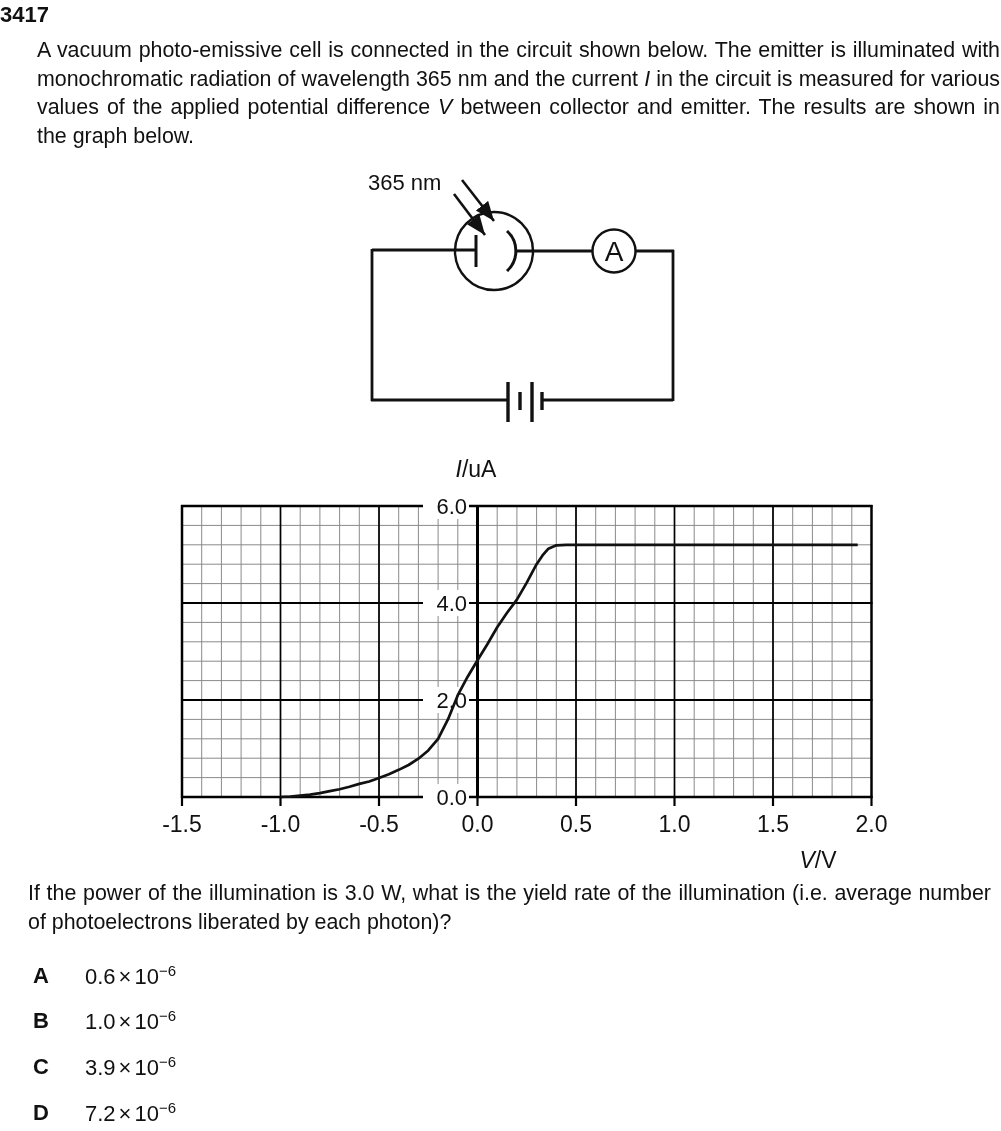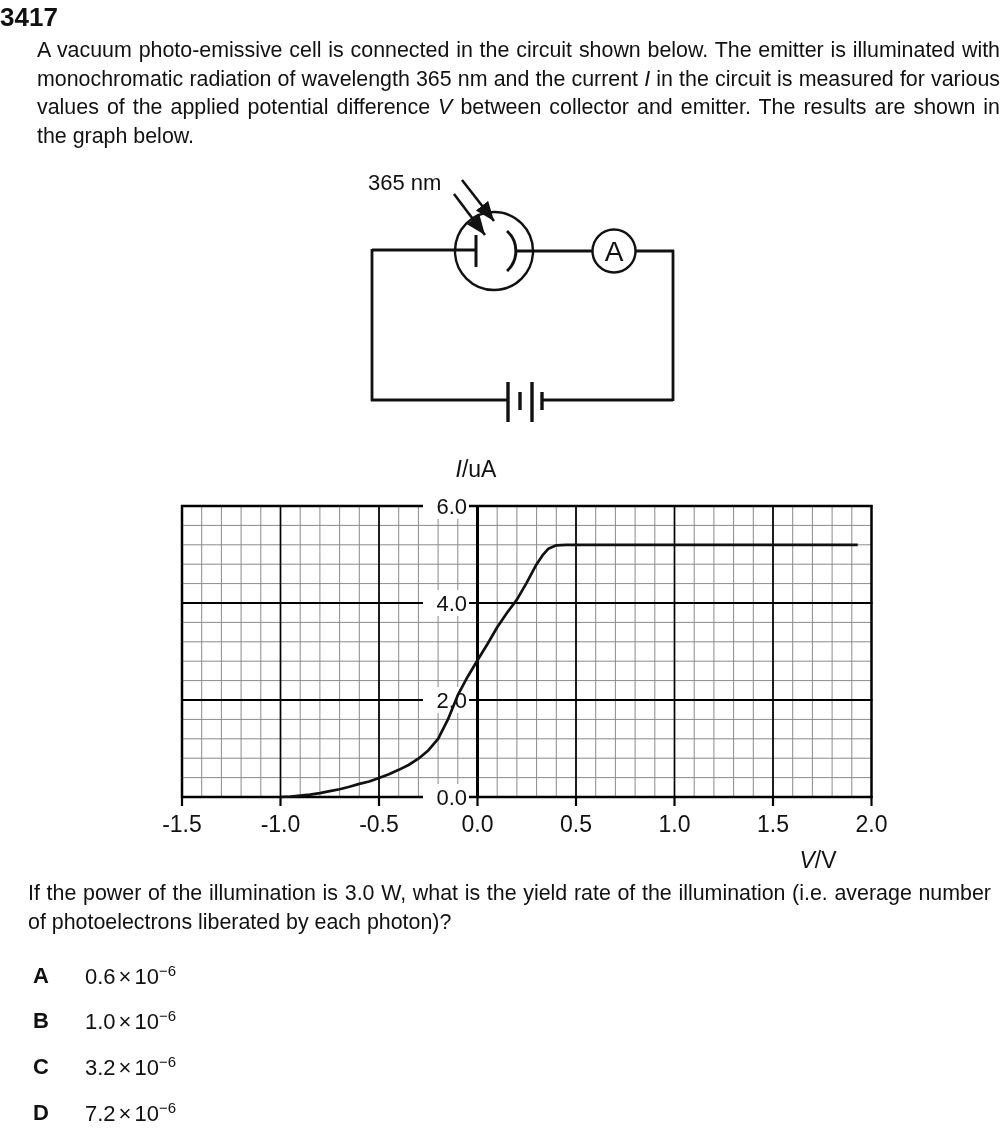--- a/index.html
+++ b/index.html
@@ -1,19 +1,19 @@
 <!DOCTYPE html>
 <html><head>
 <meta charset="utf-8">
 <style>
   html,body{margin:0;padding:0;background:#fff;}
   body{width:1001px;height:1131px;position:relative;overflow:hidden;
        font-family:"Liberation Sans","DejaVu Sans",sans-serif;color:#111;}
   .abs{position:absolute;}
-  #qnum{left:0;top:2px;font-size:26px;font-weight:bold;}
+  #qnum{left:0;top:2px;font-size:22px;font-weight:bold;}
   #intro{left:28px;top:27px;width:963px;font-size:21.4px;line-height:28.7px;
          text-align:justify;margin:9px;}
   #intro i, #question i{font-style:italic;}
   #circuit{left:340px;top:160px;}
   #graph{left:150px;top:440px;}
   #question{left:28px;top:879px;width:963px;font-size:21.4px;line-height:28.7px;
             text-align:justify;margin:0;}
   #choices{left:33px;top:953px;}
   .choice{height:45.6px;display:flex;align-items:center;}
   .choice .cl{display:inline-block;width:52px;font-size:22px;font-weight:bold;}
@@ -182,19 +182,19 @@
   <div class="choice">
     <span class="cl">A</span>
     <span class="cv"><span>0.6</span><span class="times">×</span><span>10</span><sup>−6</sup></span>
   </div>
   <div class="choice">
     <span class="cl">B</span>
     <span class="cv"><span>1.0</span><span class="times">×</span><span>10</span><sup>−6</sup></span>
   </div>
   <div class="choice">
     <span class="cl">C</span>
-    <span class="cv"><span>3.2</span><span class="times">×</span><span>10</span><sup>−6</sup></span>
+    <span class="cv"><span>3.9</span><span class="times">×</span><span>10</span><sup>−6</sup></span>
   </div>
   <div class="choice">
     <span class="cl">D</span>
     <span class="cv"><span>7.2</span><span class="times">×</span><span>10</span><sup>−6</sup></span>
   </div>
 </div>
 
 </body></html>

